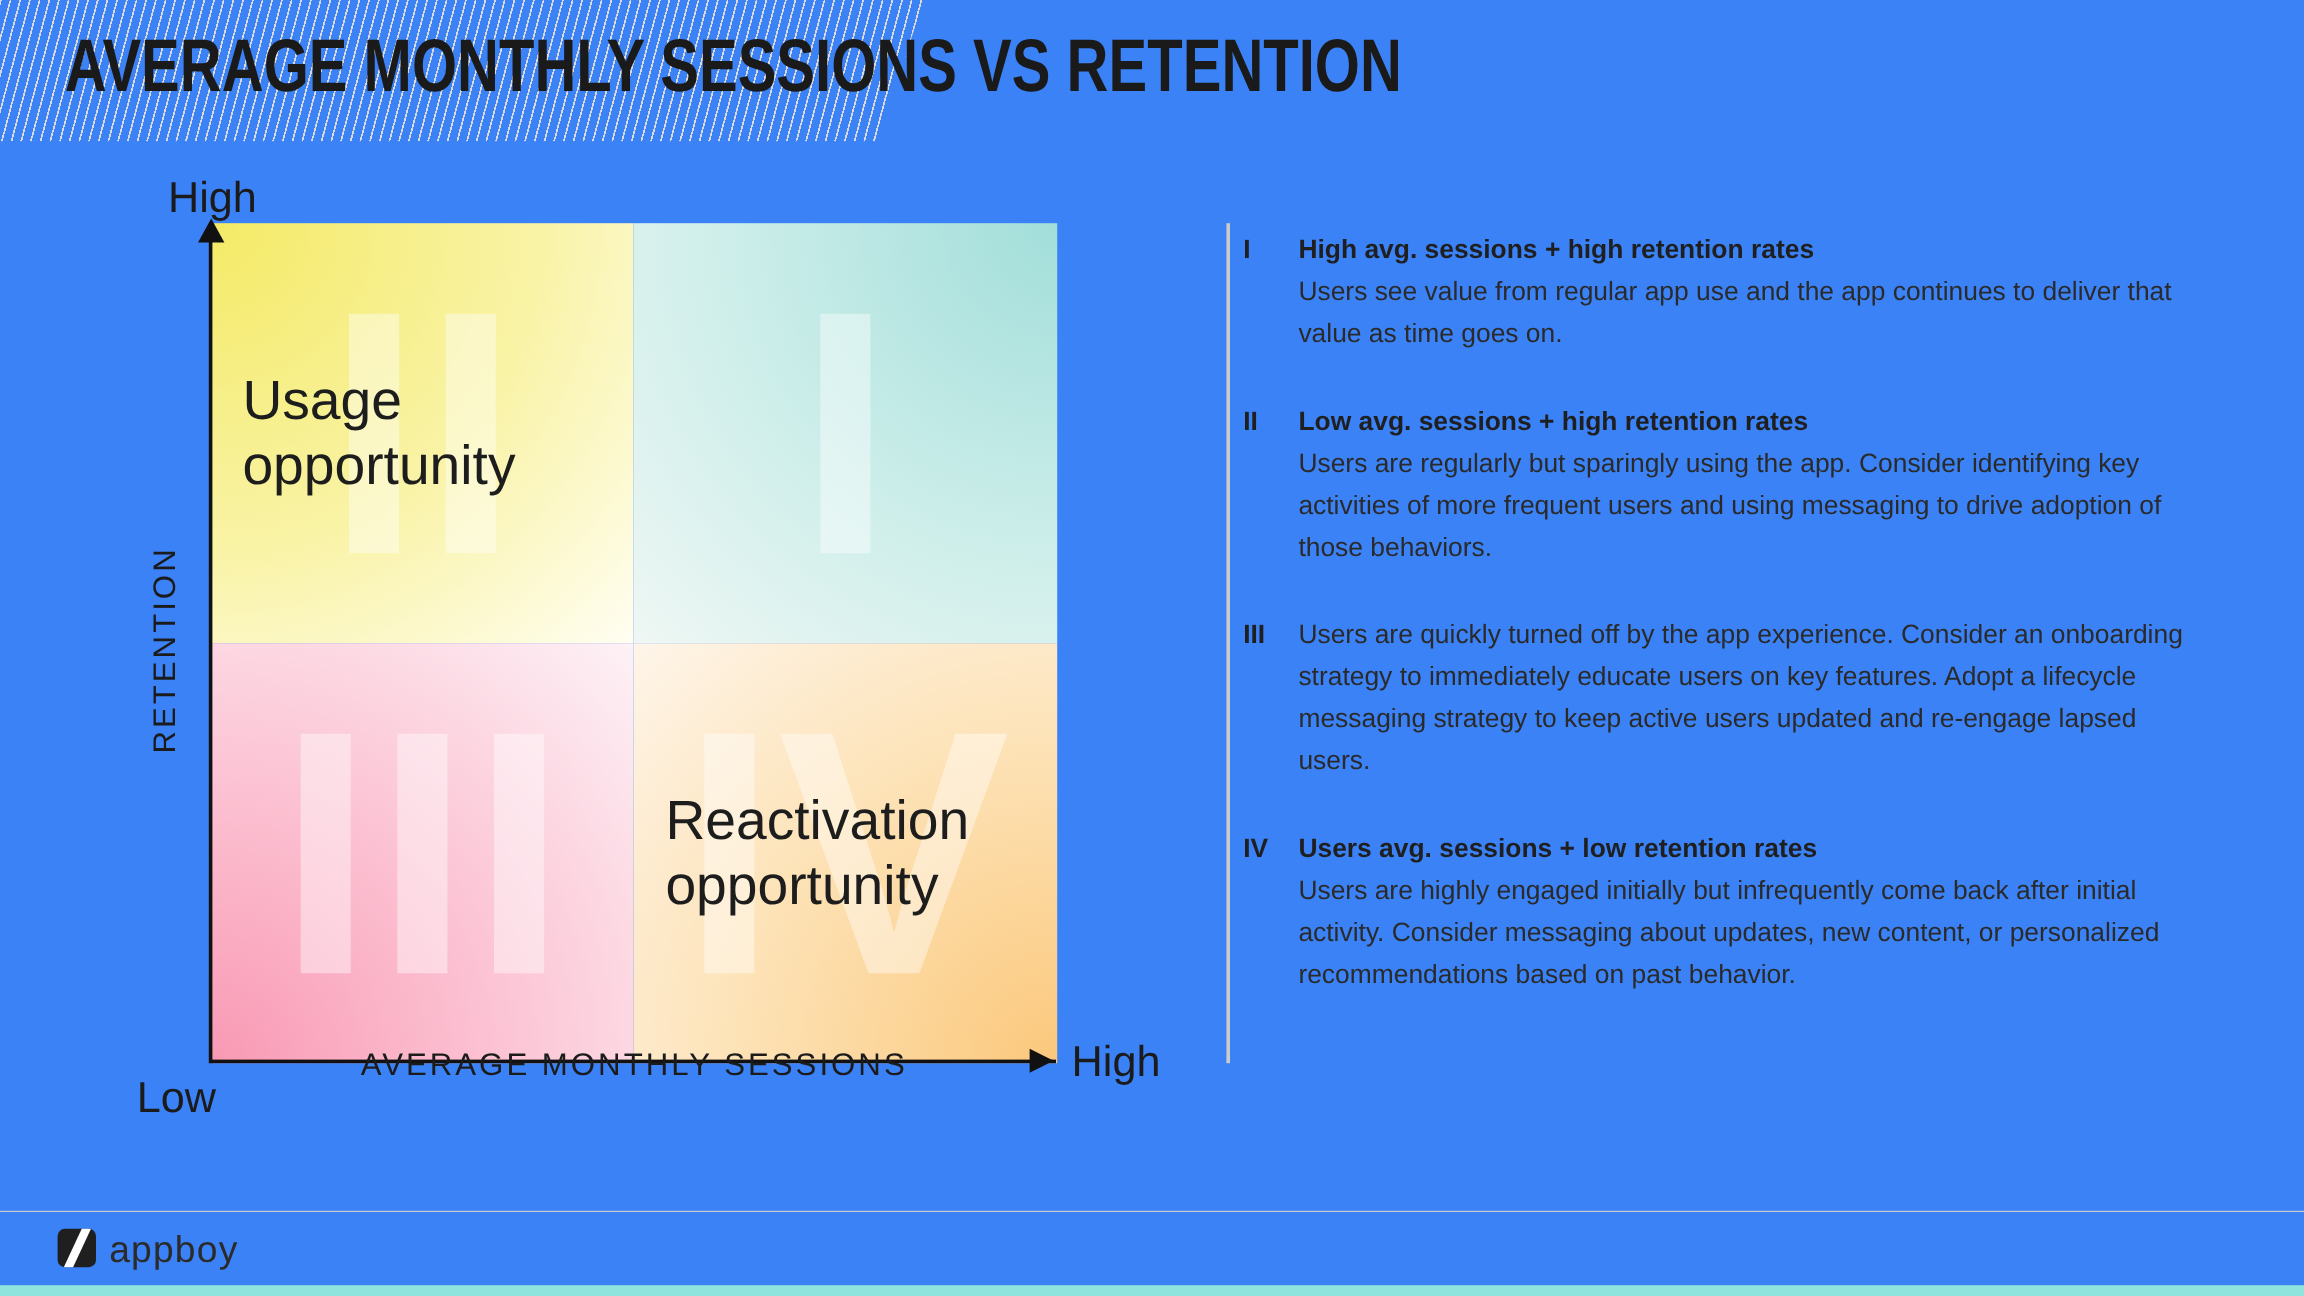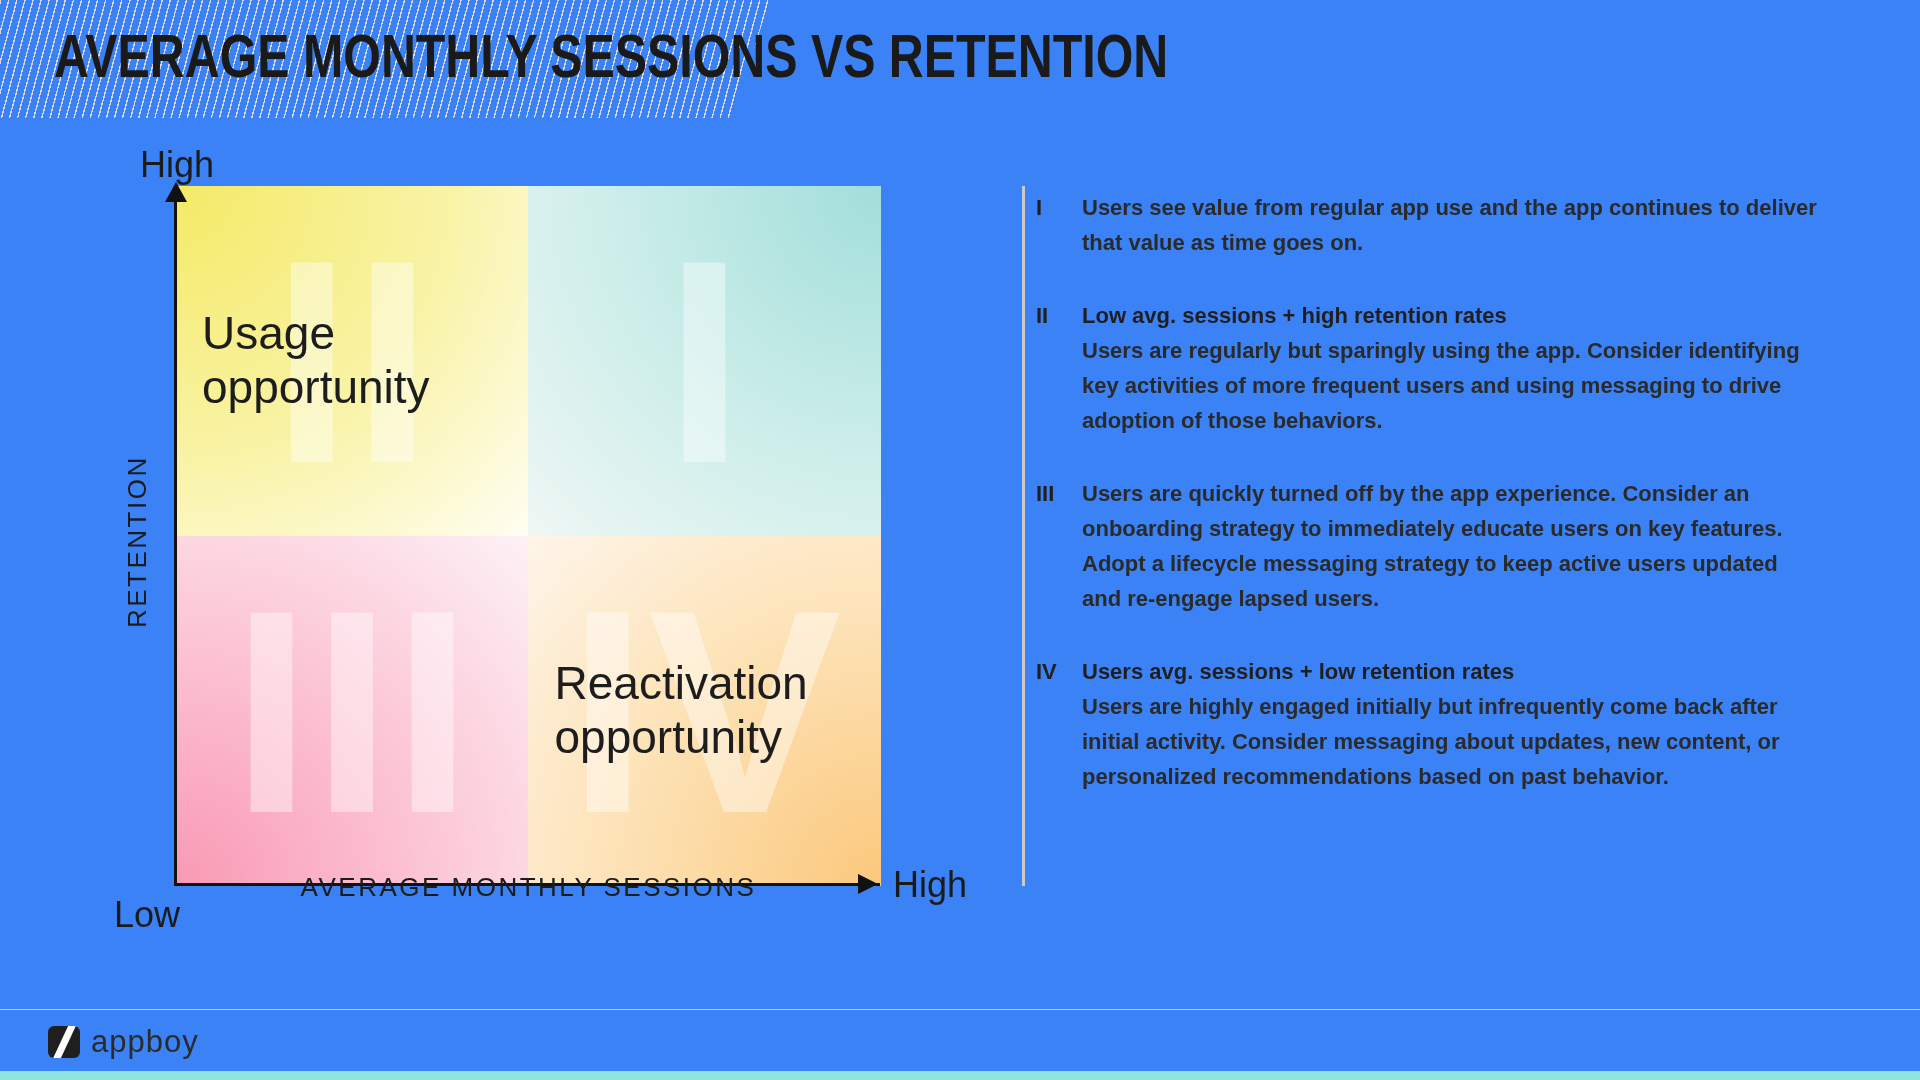--- a/index.html
+++ b/index.html
@@ -41,25 +41,25 @@
     font-size:26px;letter-spacing:2.5px;color:#1b1b1b;white-space:nowrap;}
   .x-axis-title{position:absolute;left:176px;top:872px;width:705px;text-align:center;
     font-size:26px;letter-spacing:2.5px;color:#1b1b1b;}
 
   
   .divider{position:absolute;left:1022px;top:186px;width:3px;height:700px;background:#cbcbcb;}
   .legend{position:absolute;left:1036px;top:190px;width:840px;}
   .item{display:flex;align-items:flex-start;margin-bottom:38px;}
   .num{width:46px;flex:0 0 46px;font-size:22px;line-height:35px;font-weight:700;color:#1f1f1f;}
   .head{font-size:22px;line-height:35px;font-weight:700;color:#1f1f1f;}
-  .bodytxt{font-size:22px;line-height:35px;color:#2a2a2a;width:740px;font-weight:bold;}
+  .bodytxt{font-size:22px;line-height:35px;color:#2a2a2a;width:740px;}
 
   
   .footer-line{position:absolute;left:0;top:1009px;width:1920px;height:1px;background:#cccccc;}
-  .logo{position:absolute;left:48px;top:1024px;display:flex;align-items:center;}
+  .logo{position:absolute;left:48px;top:1024px;display:flex;align-items:flex-start;}
   .logo-mark{position:relative;width:32px;height:32px;background:#1f1f1f;border-radius:6px;overflow:hidden;}
   .logo-slash{position:absolute;left:13px;top:-8px;width:7px;height:48px;background:#fff;transform:rotate(25deg);}
   .logo-text{margin-left:11px;font-size:31px;letter-spacing:1px;color:#2b2b2b;font-weight:400;}
   .accent-bar{position:absolute;left:0;top:1071px;width:1920px;height:9px;background:#8fe5de;}
 </style>
 </head>
 <body>
 
 <div class="slide">
 
@@ -93,20 +93,21 @@
   <div class="axis-cap cap-high-x">High</div>
   <div class="y-axis-title">RETENTION</div>
   <div class="x-axis-title">AVERAGE MONTHLY SESSIONS</div>
 
   <div class="divider"></div>
   <div class="legend">
 
     <div class="item">
       <div class="num">I</div>
       <div class="txt">
+        <div class="head">High avg. sessions + high retention rates</div>
         <div class="bodytxt">Users see value from regular app use and the app continues to deliver that value as time goes on.</div>
       </div>
     </div>
 
     <div class="item">
       <div class="num">II</div>
       <div class="txt">
         <div class="head">Low avg. sessions + high retention rates</div>
         <div class="bodytxt">Users are regularly but sparingly using the app. Consider identifying key activities of more frequent users and using messaging to drive adoption of those behaviors.</div>
       </div>

